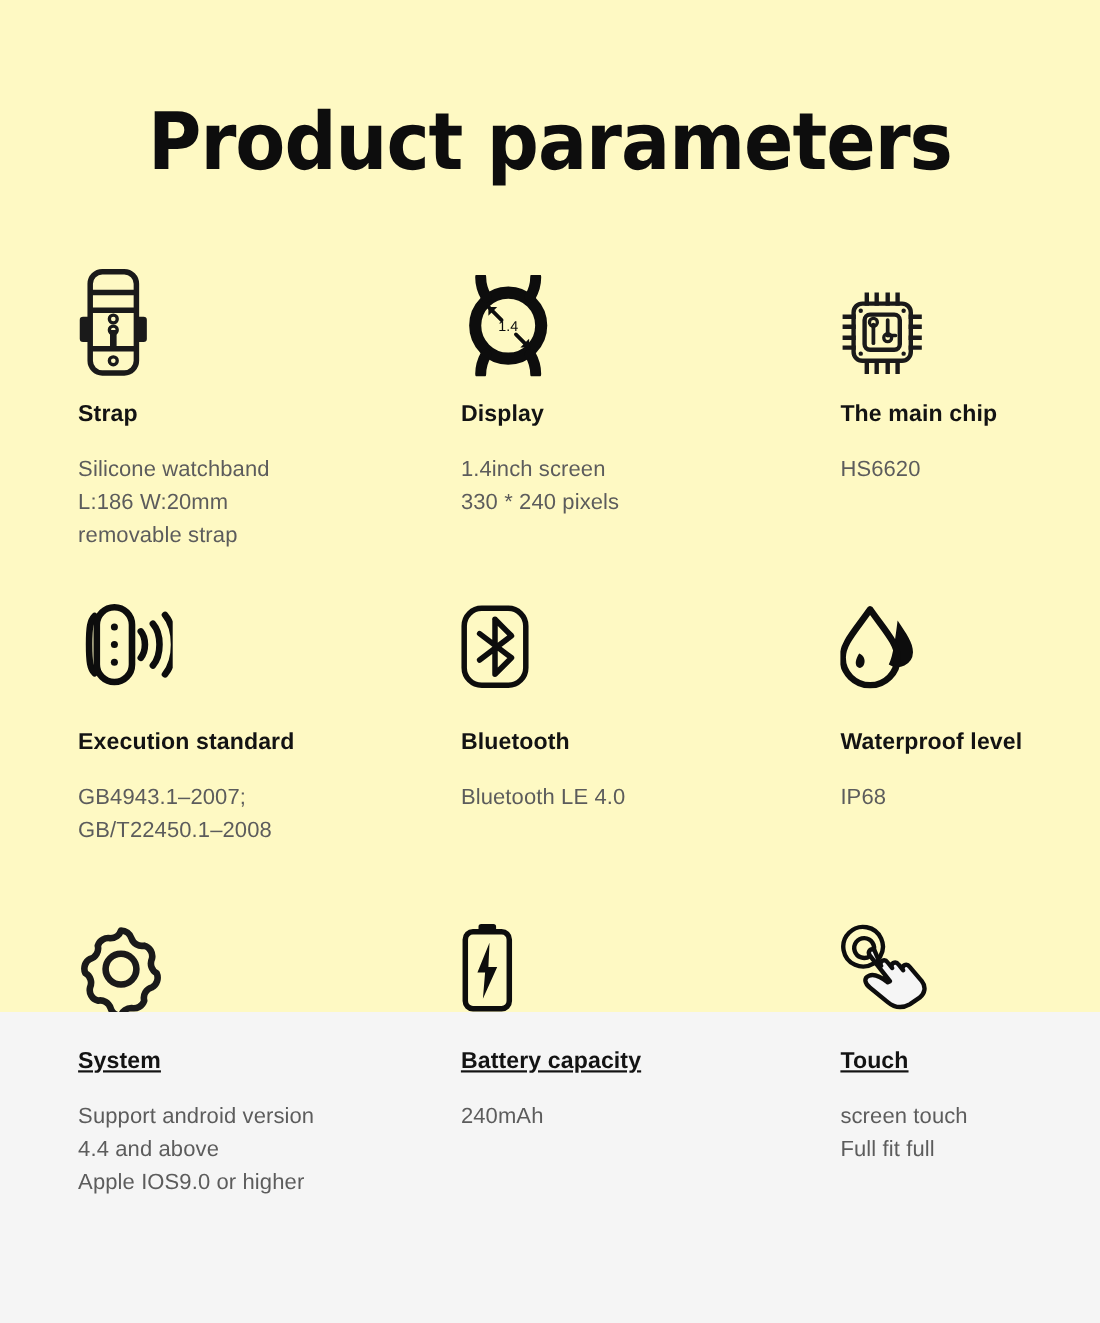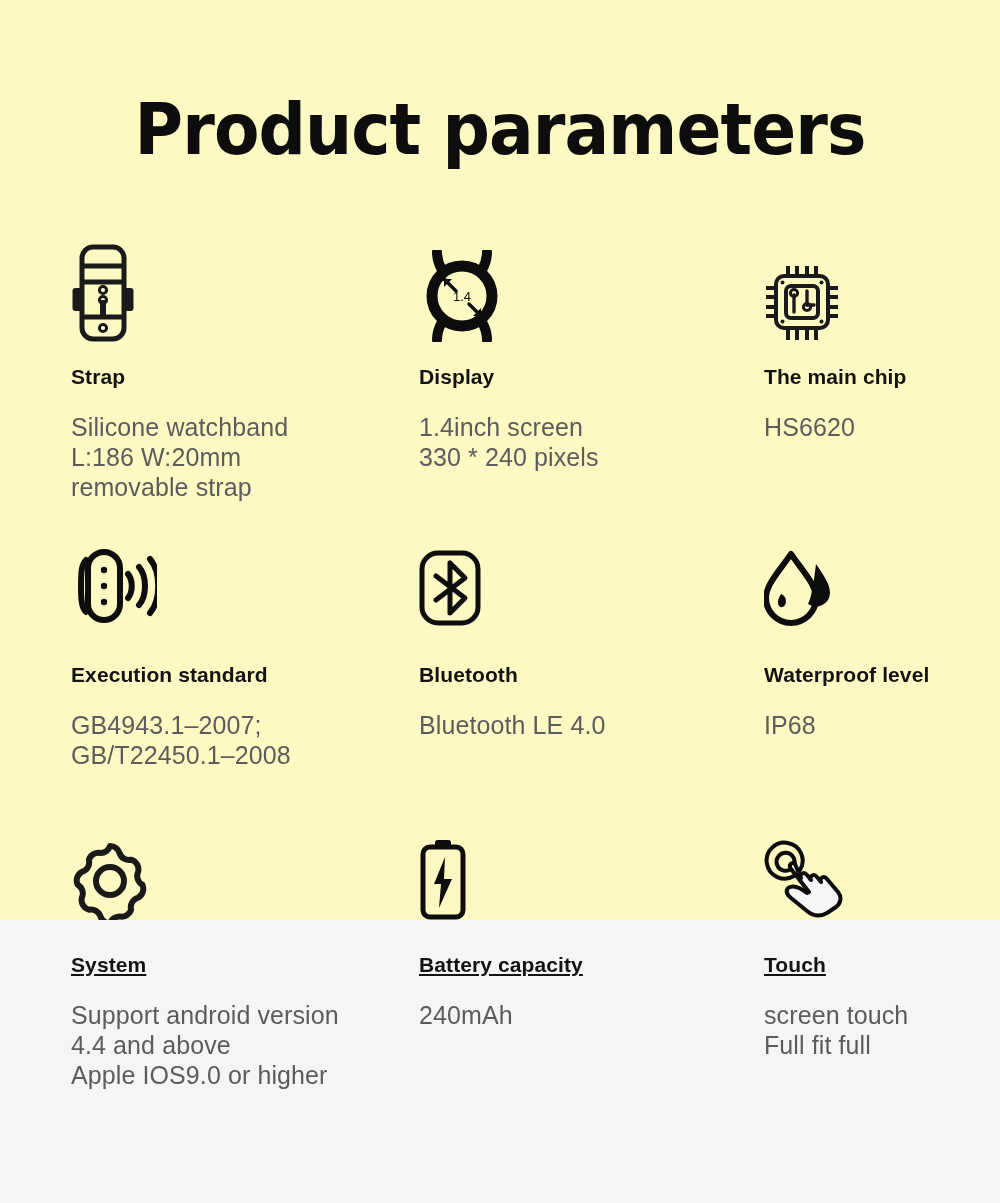--- a/index.html
+++ b/index.html
@@ -61,21 +61,21 @@
   }
   .spec-title {
     font-size: 21px;
     font-weight: 700;
     color: #131313;
     letter-spacing: 0.1px;
     margin-top: 22px;
     line-height: 26px;
   }
   .spec-desc {
-    font-size: 25px;
+    font-size: 20px;
     font-weight: 400;
     color: #5c5c5c;
     line-height: 30px;
     margin-top: 22px;
     letter-spacing: 0.1px;
   }
   .spec-desc div {
     white-space: pre;
   }
 

